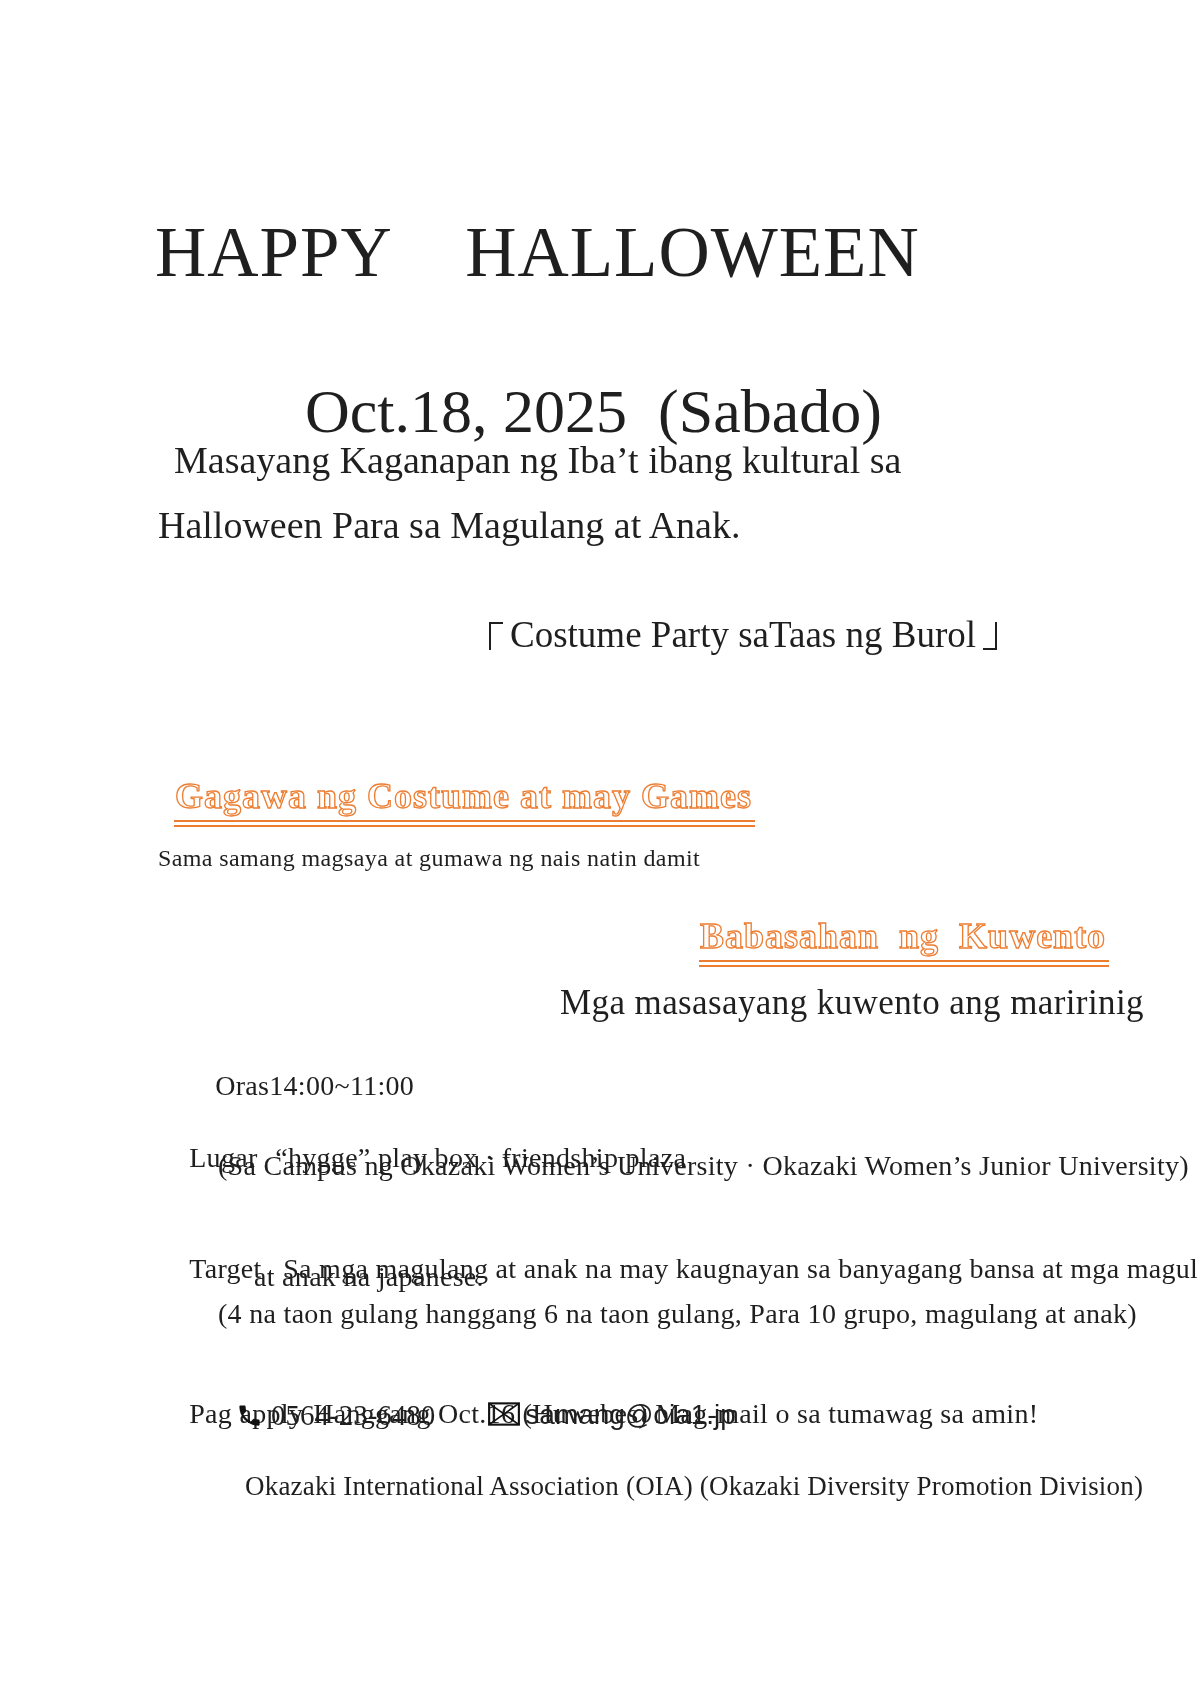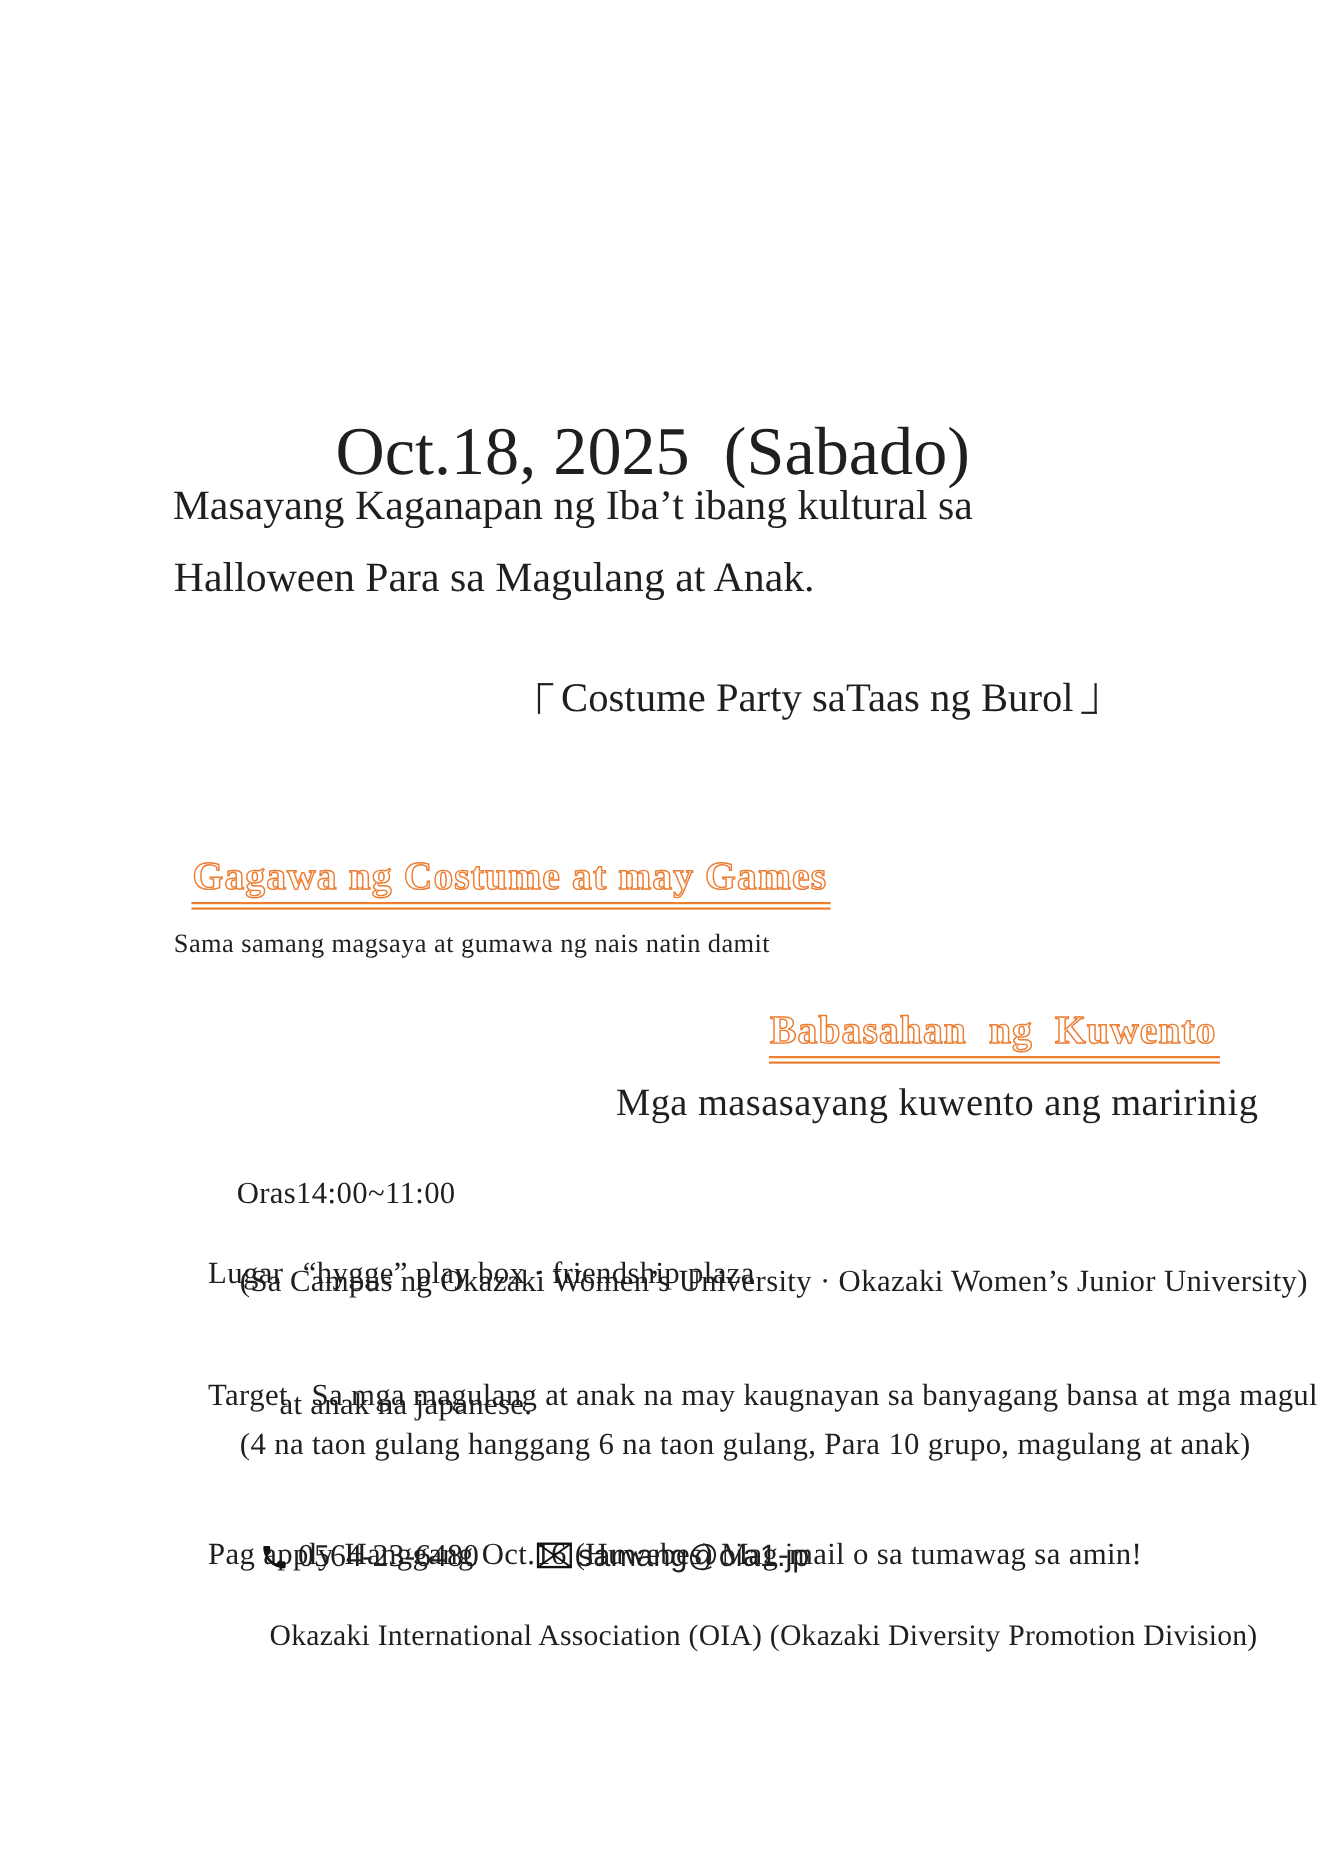--- a/index.html
+++ b/index.html
@@ -17,21 +17,21 @@
   .title {
     top: 212px; left: 155px;
     font-size: 71px;
     letter-spacing: 1px;
     font-weight: normal;
   }
   .date-line {
     top: 376px; left: 305px;
     font-size: 62px;
   }
-  .intro-1 { top: 438px; left: 157px; font-size: 38px; }
+  .intro-1 { top: 438px; left: 174px; font-size: 38px; }
   .intro-2 { top: 503px; left: 158px; font-size: 38px; }
   .subtitle { top: 570px; left: 452px; font-size: 37px; }
 
   .bracket-open, .bracket-close {
     display: inline-block;
     width: 12px; height: 26px;
     vertical-align: -3px;
   }
   .bracket-open  { border-left: 2.5px solid #1f1f1f; border-top: 2.5px solid #1f1f1f; margin-right: 7px; }
   .bracket-close { border-right: 2.5px solid #1f1f1f; border-bottom: 2.5px solid #1f1f1f; margin-left: 7px; }
@@ -87,20 +87,21 @@
   .icon-phone { width: 27px; height: 27px; margin-top: 3px; }
   .icon-mail  { width: 34px; height: 26px; margin-left: 52px; margin-top: 2px; }
 
   .footer-line { top: 1471px; left: 245px; font-size: 27px; letter-spacing: 0.2px; }
 </style>
 </head>
 <body>
 
 <div class="page">
 
+  <div class="abs title">HAPPY    HALLOWEEN</div>
 
   <div class="abs date-line">Oct.18, 2025  (Sabado)</div>
 
   <div class="abs intro-1">Masayang Kaganapan ng Iba’t ibang kultural sa</div>
   <div class="abs intro-2">Halloween Para sa Magulang at Anak.</div>
 
   <div class="abs subtitle">
     <span class="bracket-open"></span><span>Costume Party saTaas ng Burol</span><span class="bracket-close"></span>
   </div>
 

